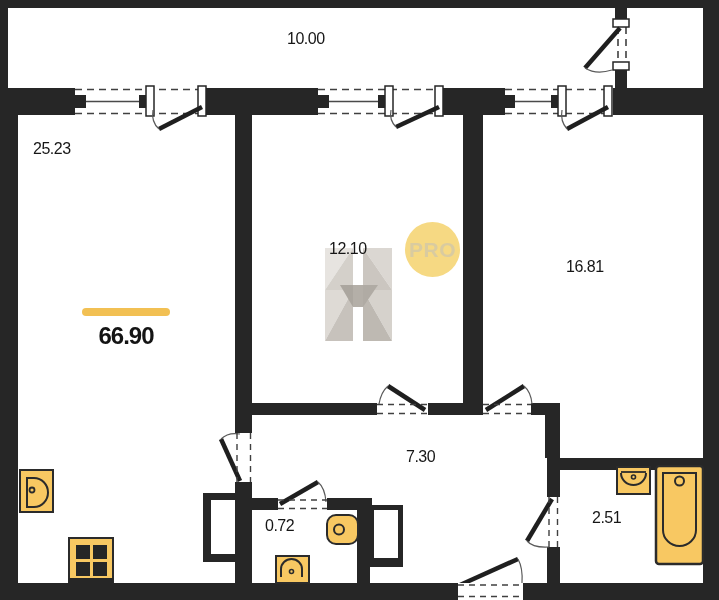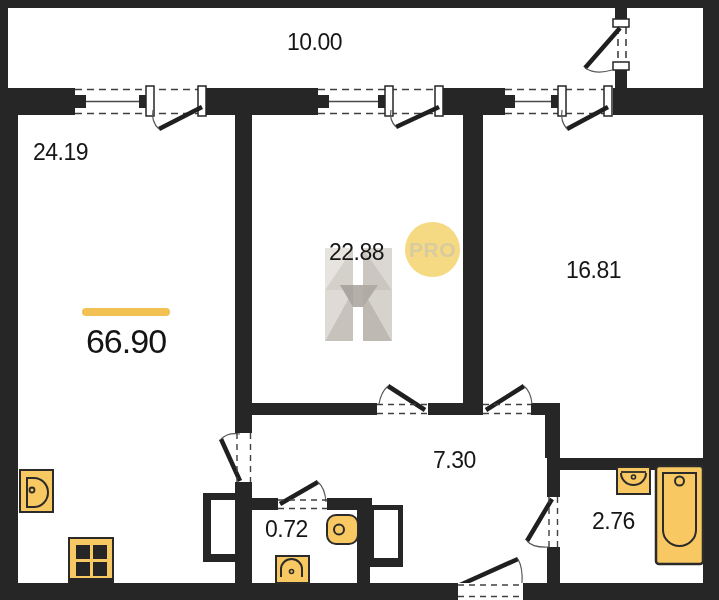--- a/index.html
+++ b/index.html
@@ -2,26 +2,26 @@
 <html><head>
 <meta charset="utf-8">
 <style>
   html,body{margin:0;padding:0;background:#fff;}
   #plan{
     position:relative;width:719px;height:600px;background:#ffffff;overflow:hidden;
     font-family:"Liberation Sans", sans-serif;
   }
   #plan svg{position:absolute;left:0;top:0;}
   .lbl{
-    position:absolute;color:#161616;font-size:23px;letter-spacing:-0.5px;
+    position:absolute;color:#161616;font-size:16px;letter-spacing:-0.5px;
     white-space:nowrap;line-height:1;
   }
   .total-wrap{position:absolute;left:60px;top:308px;width:132px;text-align:center;}
   .total-bar{width:88px;height:8px;border-radius:4px;background:#F2C053;margin:0 auto 8px auto;}
-  .total-num{font-size:34px;font-weight:normal;color:#141414;letter-spacing:-1px;line-height:1;}
+  .total-num{font-size:24px;font-weight:bold;color:#141414;letter-spacing:-1px;line-height:1;}
   .pro-badge{
     position:absolute;left:405px;top:222px;width:55px;height:55px;border-radius:50%;
     background:#F6D983;display:flex;align-items:center;justify-content:center;
     color:#D9CBA0;font-size:21px;font-weight:bold;letter-spacing:0.5px;text-align:right;
   }
 </style>
 </head>
 <body>
 
 <div id="plan">
@@ -198,26 +198,26 @@
     <polygon points="363,248 363,290 392,290" fill="#cbc6c0"></polygon>
     <polygon points="363,290 392,290 392,341" fill="#d6d2cc"></polygon>
     <polygon points="363,290 363,341 392,341" fill="#beb9b2"></polygon>
     <polygon points="353,285 363,285 363,307 353,307" fill="#b4afa8"></polygon>
     <polygon points="340,285 353,285 353,307" fill="#aba69f"></polygon>
     <polygon points="363,285 378,285 363,307" fill="#b0aba4"></polygon>
   </g>
 </svg>
 
   <div class="lbl" style="left:287px;top:31px;">10.00</div>
-  <div class="lbl" style="left:33px;top:141px;">24.19</div>
-  <div class="lbl" style="left:329px;top:241px;">22.88</div>
+  <div class="lbl" style="left:33px;top:141px;">25.23</div>
+  <div class="lbl" style="left:329px;top:241px;">12.10</div>
   <div class="lbl" style="left:566px;top:259px;">16.81</div>
-  <div class="lbl" style="left:406px;top:449px;margin-left:27px;">7.30</div>
+  <div class="lbl" style="left:406px;top:449px;">7.30</div>
   <div class="lbl" style="left:265px;top:518px;">0.72</div>
-  <div class="lbl" style="left:592px;top:510px;">2.76</div>
+  <div class="lbl" style="left:592px;top:510px;">2.51</div>
 
   <div class="total-wrap">
     <div class="total-bar"></div>
     <div class="total-num">66.90</div>
   </div>
 
   <div class="pro-badge">
     <span>PRO</span>
   </div>
 

